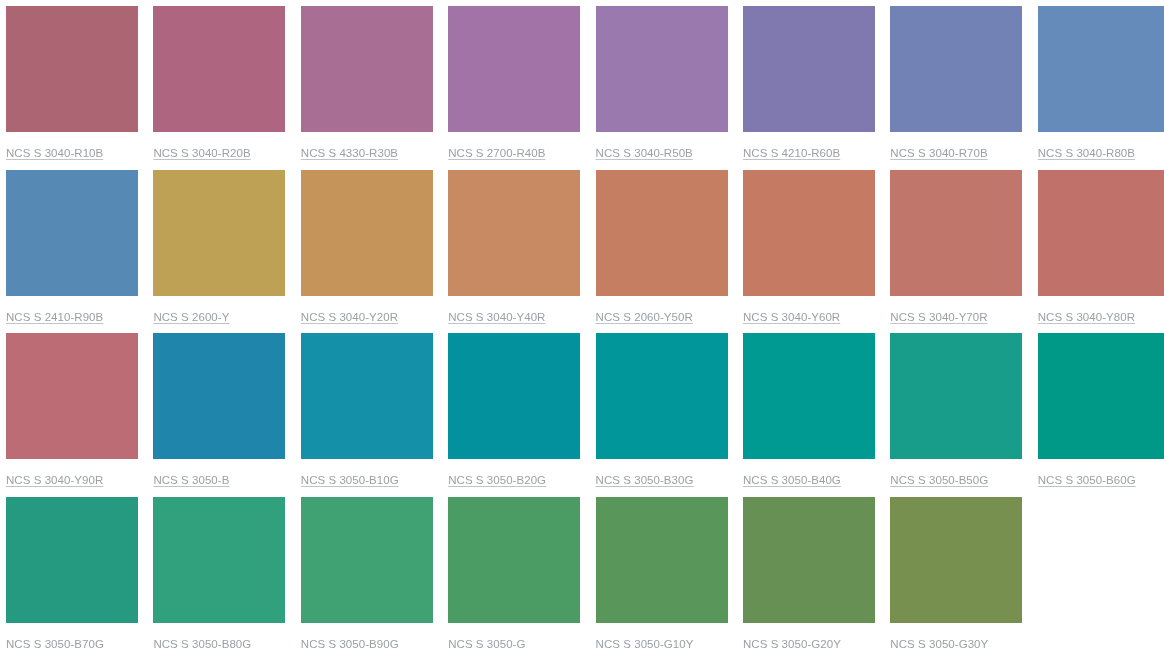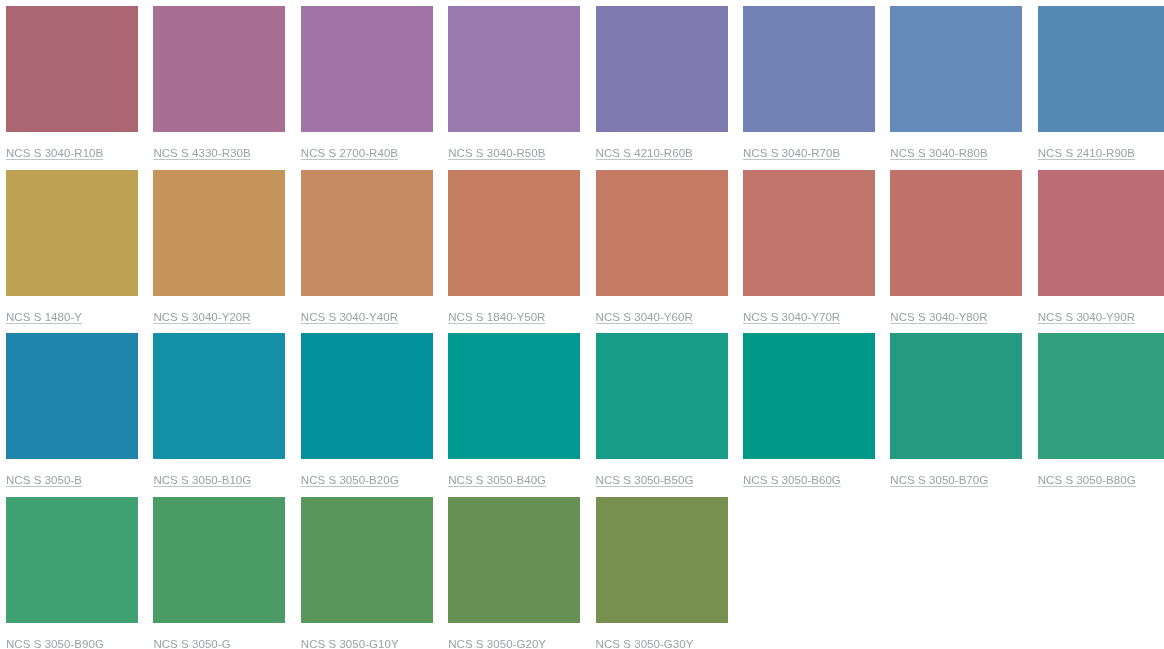--- a/index.html
+++ b/index.html
@@ -57,20 +57,24 @@
 </style>
 </head>
 <body>
 
 <main id="swatch-grid">
     <div class="swatch-cell">
       <div class="swatch-chip" style="background-color: rgb(172, 102, 115);"></div>
       <a class="swatch-label">NCS S 3040-R10B</a>
     </div>
     <div class="swatch-cell">
+      <div class="swatch-chip" style="background-color: rgb(174, 102, 128);"></div>
+      <a class="swatch-label">NCS S 3040-R20B</a>
+    </div>
+    <div class="swatch-cell">
       <div class="swatch-chip" style="background-color: rgb(169, 110, 147);"></div>
       <a class="swatch-label">NCS S 4330-R30B</a>
     </div>
     <div class="swatch-cell">
       <div class="swatch-chip" style="background-color: rgb(162, 115, 167);"></div>
       <a class="swatch-label">NCS S 2700-R40B</a>
     </div>
     <div class="swatch-cell">
       <div class="swatch-chip" style="background-color: rgb(154, 121, 174);"></div>
       <a class="swatch-label">NCS S 3040-R50B</a>
@@ -86,33 +90,33 @@
     <div class="swatch-cell">
       <div class="swatch-chip" style="background-color: rgb(100, 139, 185);"></div>
       <a class="swatch-label">NCS S 3040-R80B</a>
     </div>
     <div class="swatch-cell">
       <div class="swatch-chip" style="background-color: rgb(86, 137, 179);"></div>
       <a class="swatch-label">NCS S 2410-R90B</a>
     </div>
     <div class="swatch-cell">
       <div class="swatch-chip" style="background-color: rgb(191, 161, 85);"></div>
-      <a class="swatch-label">NCS S 1480-Y</a>
+      <a class="swatch-label">NCS S 2600-Y</a>
     </div>
     <div class="swatch-cell">
       <div class="swatch-chip" style="background-color: rgb(196, 148, 90);"></div>
       <a class="swatch-label">NCS S 3040-Y20R</a>
     </div>
     <div class="swatch-cell">
       <div class="swatch-chip" style="background-color: rgb(200, 138, 99);"></div>
       <a class="swatch-label">NCS S 3040-Y40R</a>
     </div>
     <div class="swatch-cell">
       <div class="swatch-chip" style="background-color: rgb(198, 126, 98);"></div>
-      <a class="swatch-label">NCS S 1840-Y50R</a>
+      <a class="swatch-label">NCS S 2060-Y50R</a>
     </div>
     <div class="swatch-cell">
       <div class="swatch-chip" style="background-color: rgb(196, 122, 99);"></div>
       <a class="swatch-label">NCS S 3040-Y60R</a>
     </div>
     <div class="swatch-cell">
       <div class="swatch-chip" style="background-color: rgb(192, 118, 106);"></div>
       <a class="swatch-label">NCS S 3040-Y70R</a>
     </div>
     <div class="swatch-cell">
@@ -127,20 +131,24 @@
       <div class="swatch-chip" style="background-color: rgb(31, 133, 171);"></div>
       <a class="swatch-label">NCS S 3050-B</a>
     </div>
     <div class="swatch-cell">
       <div class="swatch-chip" style="background-color: rgb(20, 144, 168);"></div>
       <a class="swatch-label">NCS S 3050-B10G</a>
     </div>
     <div class="swatch-cell">
       <div class="swatch-chip" style="background-color: rgb(3, 146, 157);"></div>
       <a class="swatch-label">NCS S 3050-B20G</a>
+    </div>
+    <div class="swatch-cell">
+      <div class="swatch-chip" style="background-color: rgb(0, 150, 154);"></div>
+      <a class="swatch-label">NCS S 3050-B30G</a>
     </div>
     <div class="swatch-cell">
       <div class="swatch-chip" style="background-color: rgb(0, 154, 146);"></div>
       <a class="swatch-label">NCS S 3050-B40G</a>
     </div>
     <div class="swatch-cell">
       <div class="swatch-chip" style="background-color: rgb(24, 157, 139);"></div>
       <a class="swatch-label">NCS S 3050-B50G</a>
     </div>
     <div class="swatch-cell">

